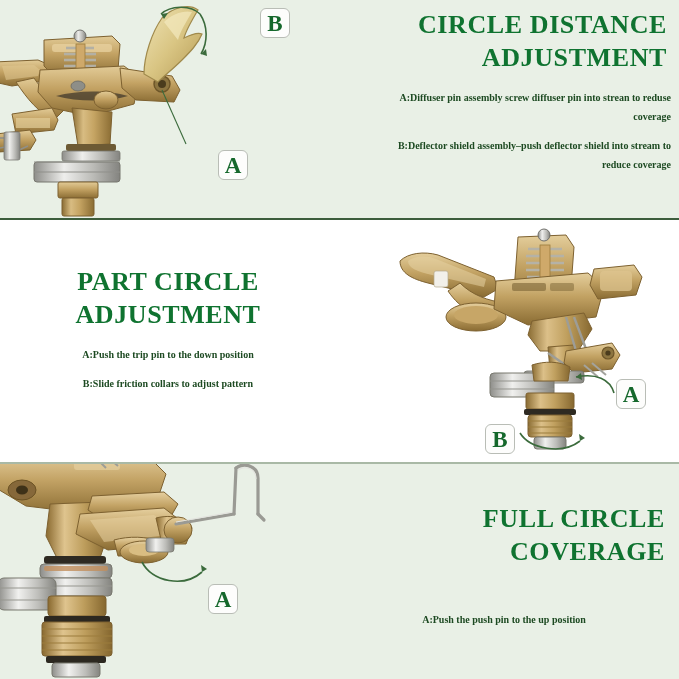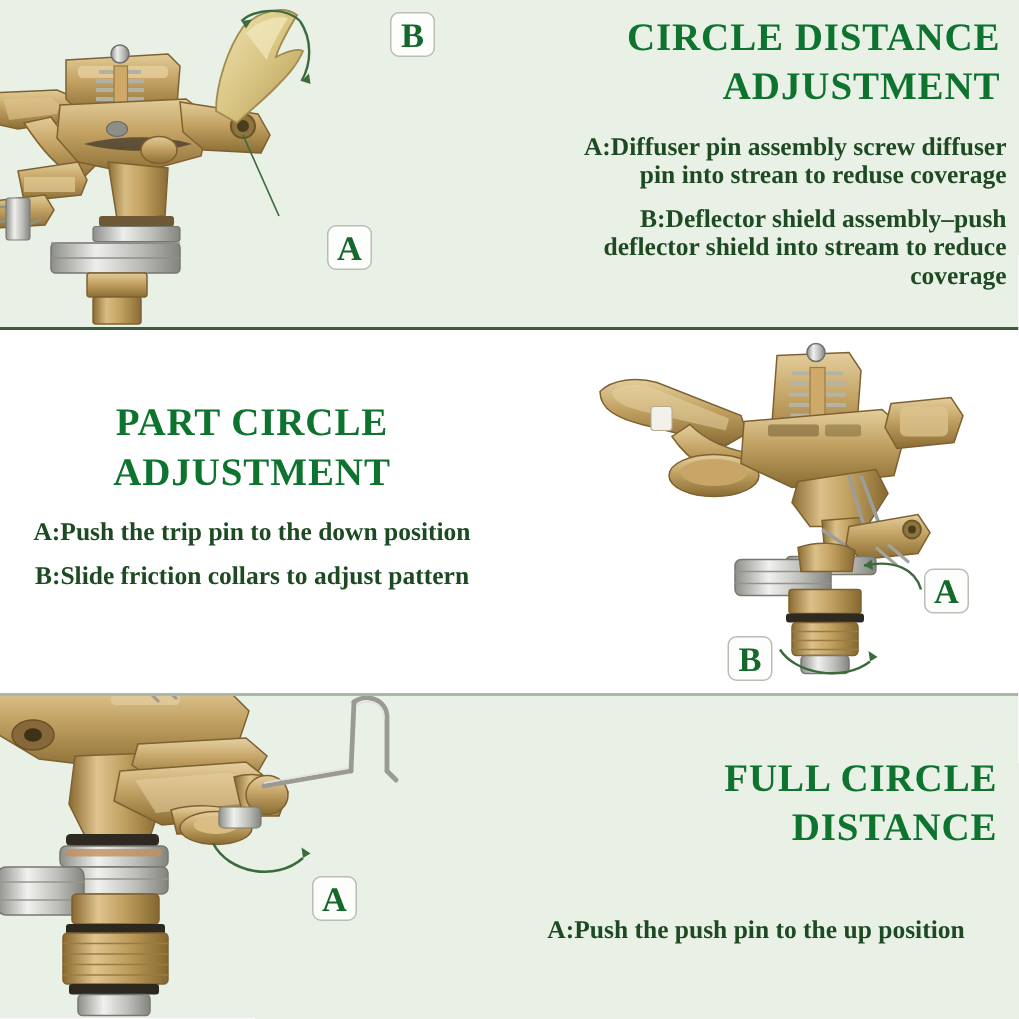--- a/index.html
+++ b/index.html
@@ -41,21 +41,21 @@
     content:"";
     position:absolute;
     left:0;right:0;
     top:13px;bottom:2px;
     background:#dde9da;
     z-index:-1;
   }
   .body-line{
     color:#1d4a22;
     font-weight:bold;
-    font-size:17px;
+    font-size:10px;
     line-height:19px;
     margin:0;
   }
   .gap{height:10px;}
 
   #spray-text{top:8px;right:8px;width:300px;text-align:right;}
   #spray-text .title{margin-bottom:14px;}
   #part-text{top:44px;left:18px;width:300px;text-align:center;}
   #part-text .title{margin-bottom:14px;}
   #full-text{top:38px;right:10px;width:330px;text-align:right;}
@@ -386,19 +386,19 @@
         </g>
         <path d="M206 120 l-1 -7 l6 4 Z" fill="#3b6b3c"></path>
       </svg>
     </div>
 
     <div class="marker" style="left:208px;top:120px;">A</div>
 
     <div class="textblock" id="full-text">
       <div class="title">
         <span class="ln">FULL CIRCLE</span><br>
-        <span class="ln">DISTANCE</span>
+        <span class="ln">COVERAGE</span>
       </div>
       <p class="body-line">A:Push the push pin to the up position</p>
     </div>
   </section>
 
 </div>
 
 </body></html>

